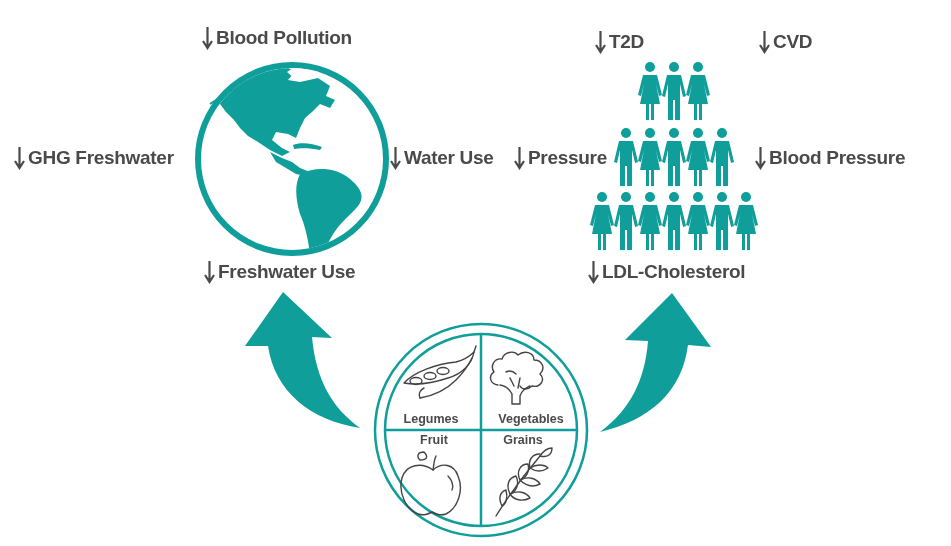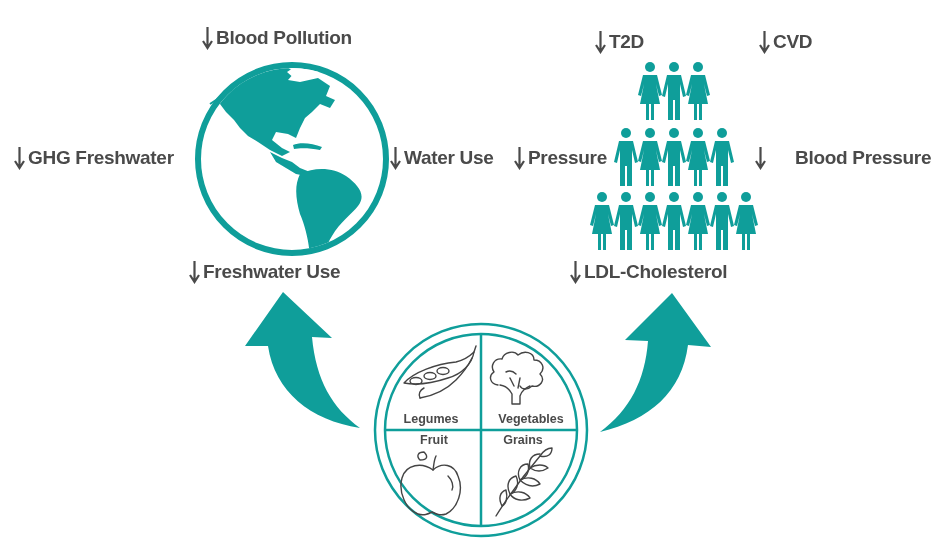--- a/index.html
+++ b/index.html
@@ -172,21 +172,21 @@
   <span>GHG Freshwater</span>
 </div>
 <div class="lbl" style="left:390px; top:146px;">
   <span class="arr">
       <svg width="11" height="24" viewBox="0 0 11 24">
         <path d="M5.5,1 V20 M1,15 L5.5,22 L10,15" stroke="#4a4a4a" stroke-width="2.2" fill="none"></path>
       </svg>
     </span>
   <span>Water Use</span>
 </div>
-<div class="lbl" style="left:189px; top:260px;">
+<div class="lbl" style="left:204px; top:260px;">
   <span class="arr">
       <svg width="11" height="24" viewBox="0 0 11 24">
         <path d="M5.5,1 V20 M1,15 L5.5,22 L10,15" stroke="#4a4a4a" stroke-width="2.2" fill="none"></path>
       </svg>
     </span>
   <span>Freshwater Use</span>
 </div>
 
 <div class="lbl" style="left:595px; top:30px;">
   <span class="arr">
@@ -205,28 +205,28 @@
   <span>CVD</span>
 </div>
 <div class="lbl" style="left:514px; top:146px;">
   <span class="arr">
       <svg width="11" height="24" viewBox="0 0 11 24">
         <path d="M5.5,1 V20 M1,15 L5.5,22 L10,15" stroke="#4a4a4a" stroke-width="2.2" fill="none"></path>
       </svg>
     </span>
   <span>Pressure</span>
 </div>
-<div class="lbl" style="left:755px; top:146px;gap:26px;">
+<div class="lbl" style="left:755px; top:146px;">
   <span class="arr">
       <svg width="11" height="24" viewBox="0 0 11 24">
         <path d="M5.5,1 V20 M1,15 L5.5,22 L10,15" stroke="#4a4a4a" stroke-width="2.2" fill="none"></path>
       </svg>
     </span>
   <span>Blood Pressure</span>
 </div>
-<div class="lbl" style="left:570px; top:260px;">
+<div class="lbl" style="left:588px; top:260px;">
   <span class="arr">
       <svg width="11" height="24" viewBox="0 0 11 24">
         <path d="M5.5,1 V20 M1,15 L5.5,22 L10,15" stroke="#4a4a4a" stroke-width="2.2" fill="none"></path>
       </svg>
     </span>
   <span>LDL-Cholesterol</span>
 </div>
 
 </body></html>

